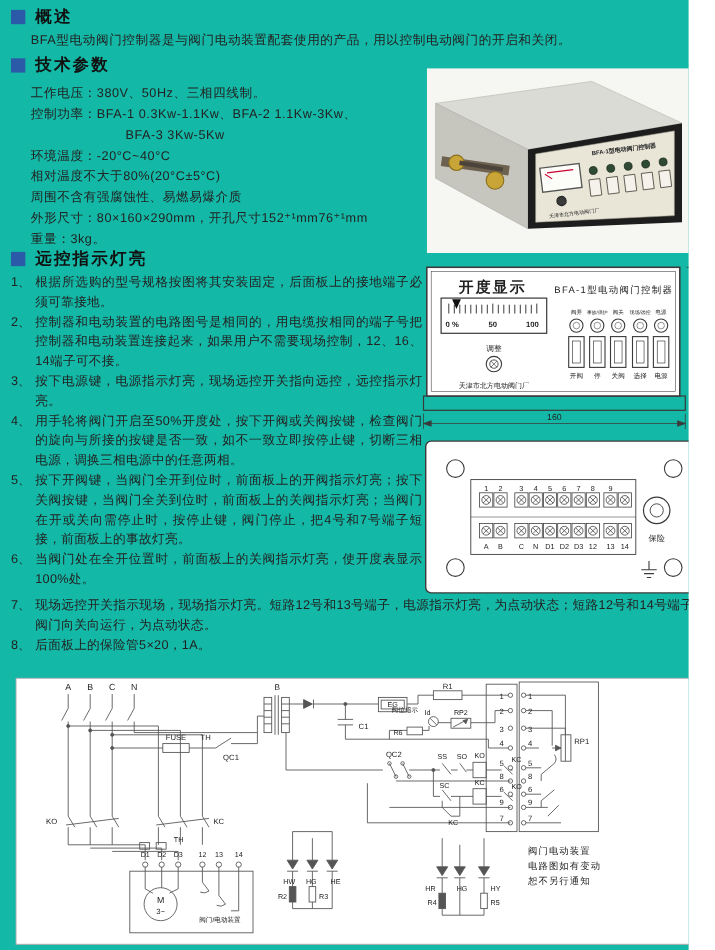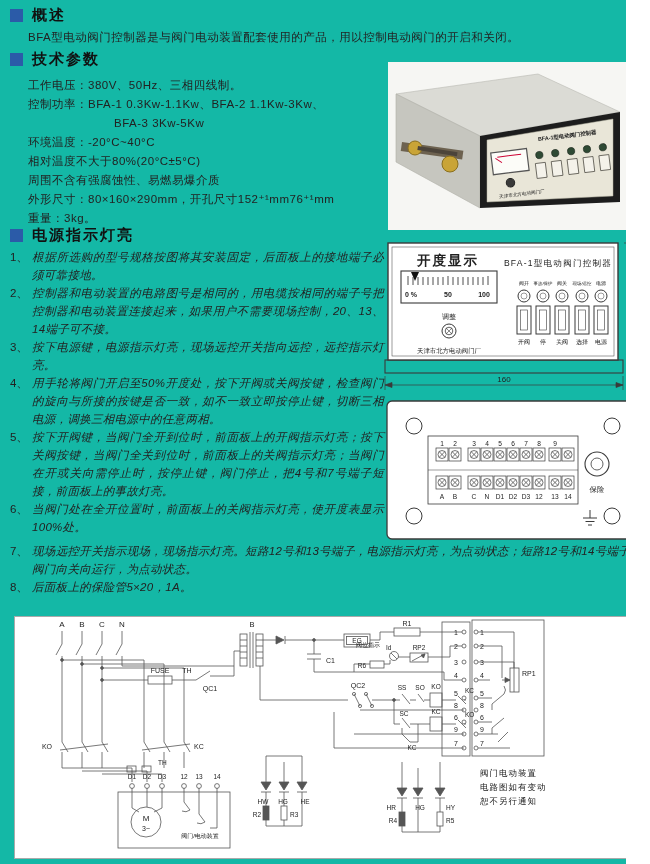--- a/index.html
+++ b/index.html
@@ -9,21 +9,21 @@
   .heading { position:absolute; display:flex; align-items:center; gap:9px; font-size:15px; font-weight:bold; letter-spacing:2px; color:#111; }
   .heading .sq { width:13px; height:13px; background:#2b5ba8; flex:0 0 auto; }
   .body-text { position:absolute; font-size:11.5px; line-height:18px; color:#222; letter-spacing:0.5px; }
   .spec-block { position:absolute; left:28px; top:76px; width:362px; font-size:11.5px; line-height:19px; color:#222; letter-spacing:0.5px; }
   .spec-line.indent { padding-left:86px; }
   .install-cols { position:absolute; left:10px; top:248px; width:632px; display:flex; }
   .install-left { width:374px; }
   .install-rest { position:absolute; left:10px; top:542px; width:632px; }
   .install-item { display:flex; font-size:11.5px; line-height:18px; color:#222; }
   .install-item .num { width:22px; flex:0 0 auto; }
-  .install-item .txt { flex:1; text-align:justify; letter-spacing:0.3px;font-style:italic; }
+  .install-item .txt { flex:1; text-align:justify; letter-spacing:0.3px; }
   .diagram-col { position:absolute; left:384px; top:240px; width:266px; }
   .circuit-wrap { position:absolute; left:14px; top:616px; width:625px; height:243px; }
   svg { display:block; }
   svg text { font-family:"Liberation Sans","DejaVu Sans",sans-serif; fill:#222; }
 </style>
 </head>
 <body>
 
 <div class="page">
 
@@ -86,32 +86,32 @@
               <rect x="211" y="100" width="10" height="15"></rect>
           </g>
           <text x="130" y="130" font-size="4.6" fill="#333" text-anchor="middle">天津市北方电动阀门厂</text>
         </g>
       </g>
     </svg>
   </div>
 
   <div class="heading" style="left:10px; top:226px;">
     <span class="sq"></span>
-    <span>电源指示灯亮</span>
+    <span>远控指示灯亮</span>
   </div>
 
   <div class="install-cols">
     <div class="install-left">
       <div class="install-item">
           <span class="num">1、</span>
           <span class="txt">根据所选购的型号规格按图将其安装固定，后面板上的接地端子必须可靠接地。</span>
         </div>
       <div class="install-item">
           <span class="num">2、</span>
-          <span class="txt">控制器和电动装置的电路图号是相同的，用电缆按相同的端子号把控制器和电动装置连接起来，如果用户不需要现场控制，20、13、14端子可不接。</span>
+          <span class="txt">控制器和电动装置的电路图号是相同的，用电缆按相同的端子号把控制器和电动装置连接起来，如果用户不需要现场控制，12、16、14端子可不接。</span>
         </div>
       <div class="install-item">
           <span class="num">3、</span>
           <span class="txt">按下电源键，电源指示灯亮，现场远控开关指向远控，远控指示灯亮。</span>
         </div>
       <div class="install-item">
           <span class="num">4、</span>
           <span class="txt">用手轮将阀门开启至50%开度处，按下开阀或关阀按键，检查阀门的旋向与所接的按键是否一致，如不一致立即按停止键，切断三相电源，调换三相电源中的任意两相。</span>
         </div>
       <div class="install-item">

